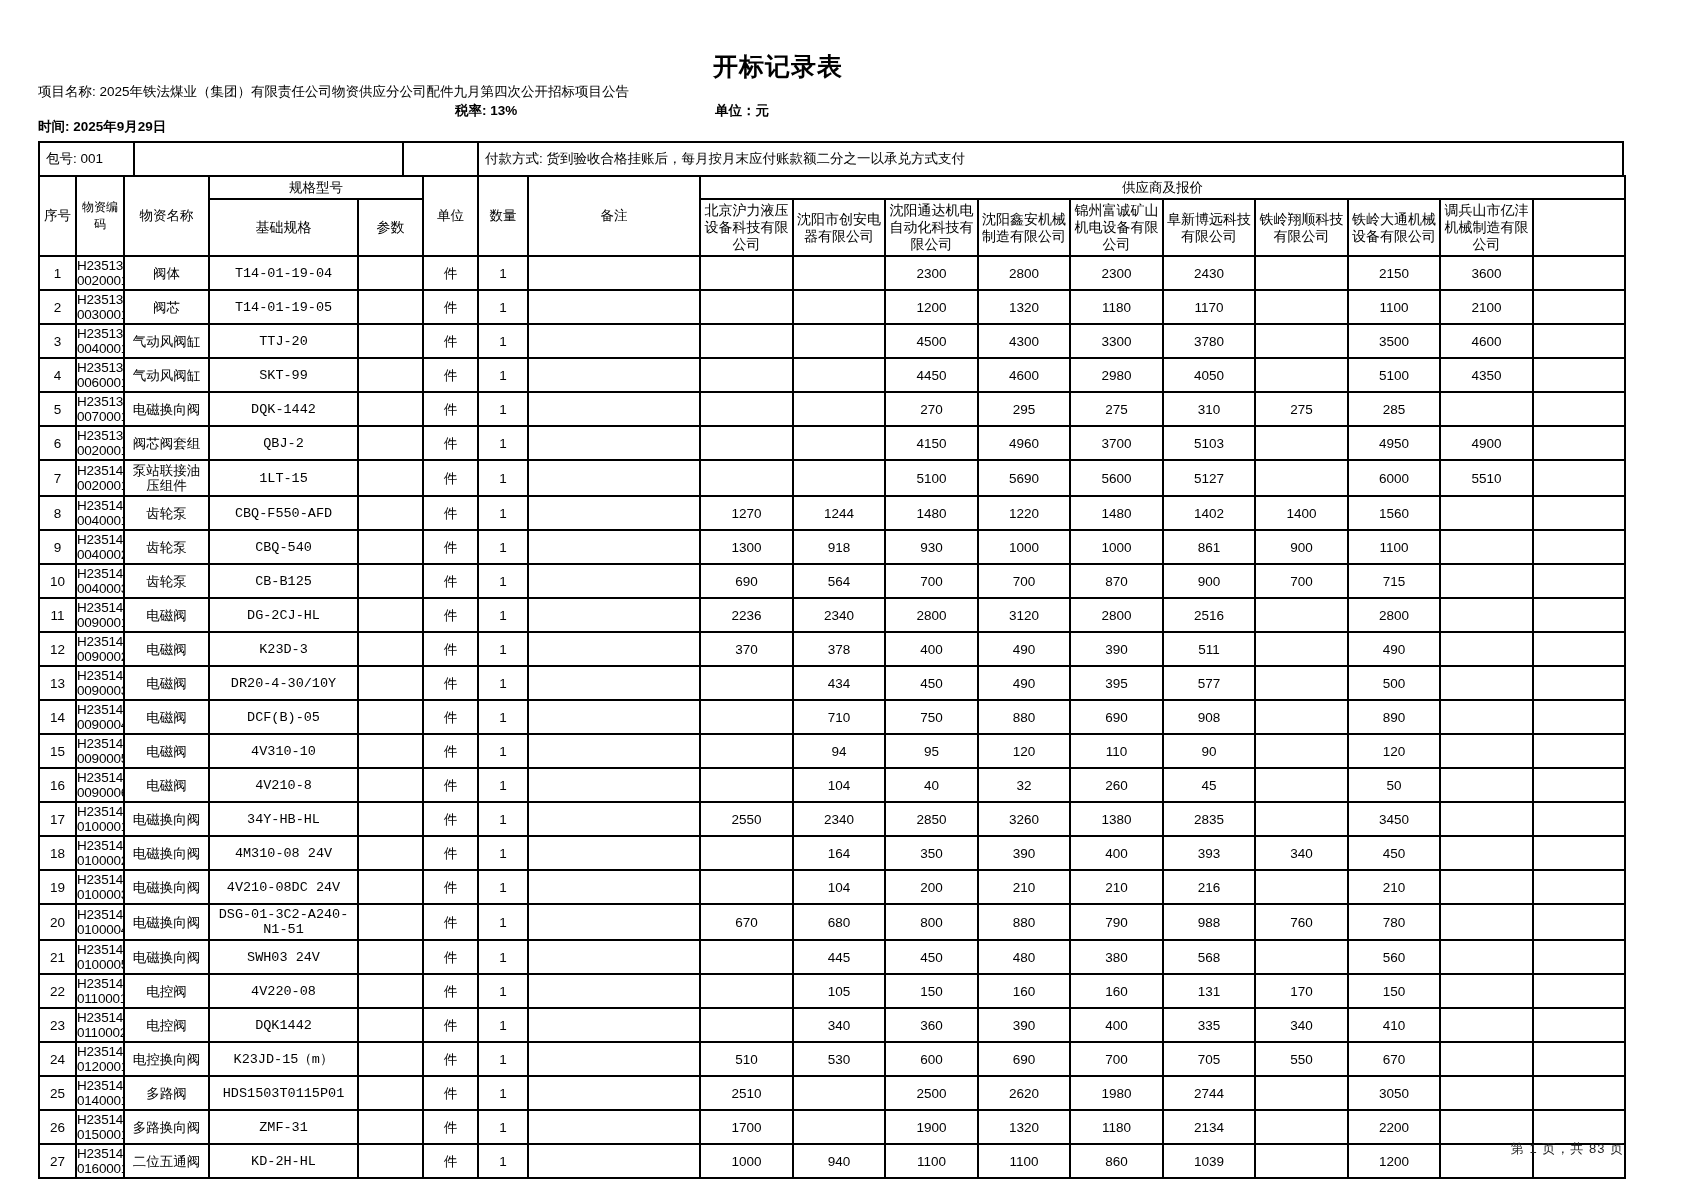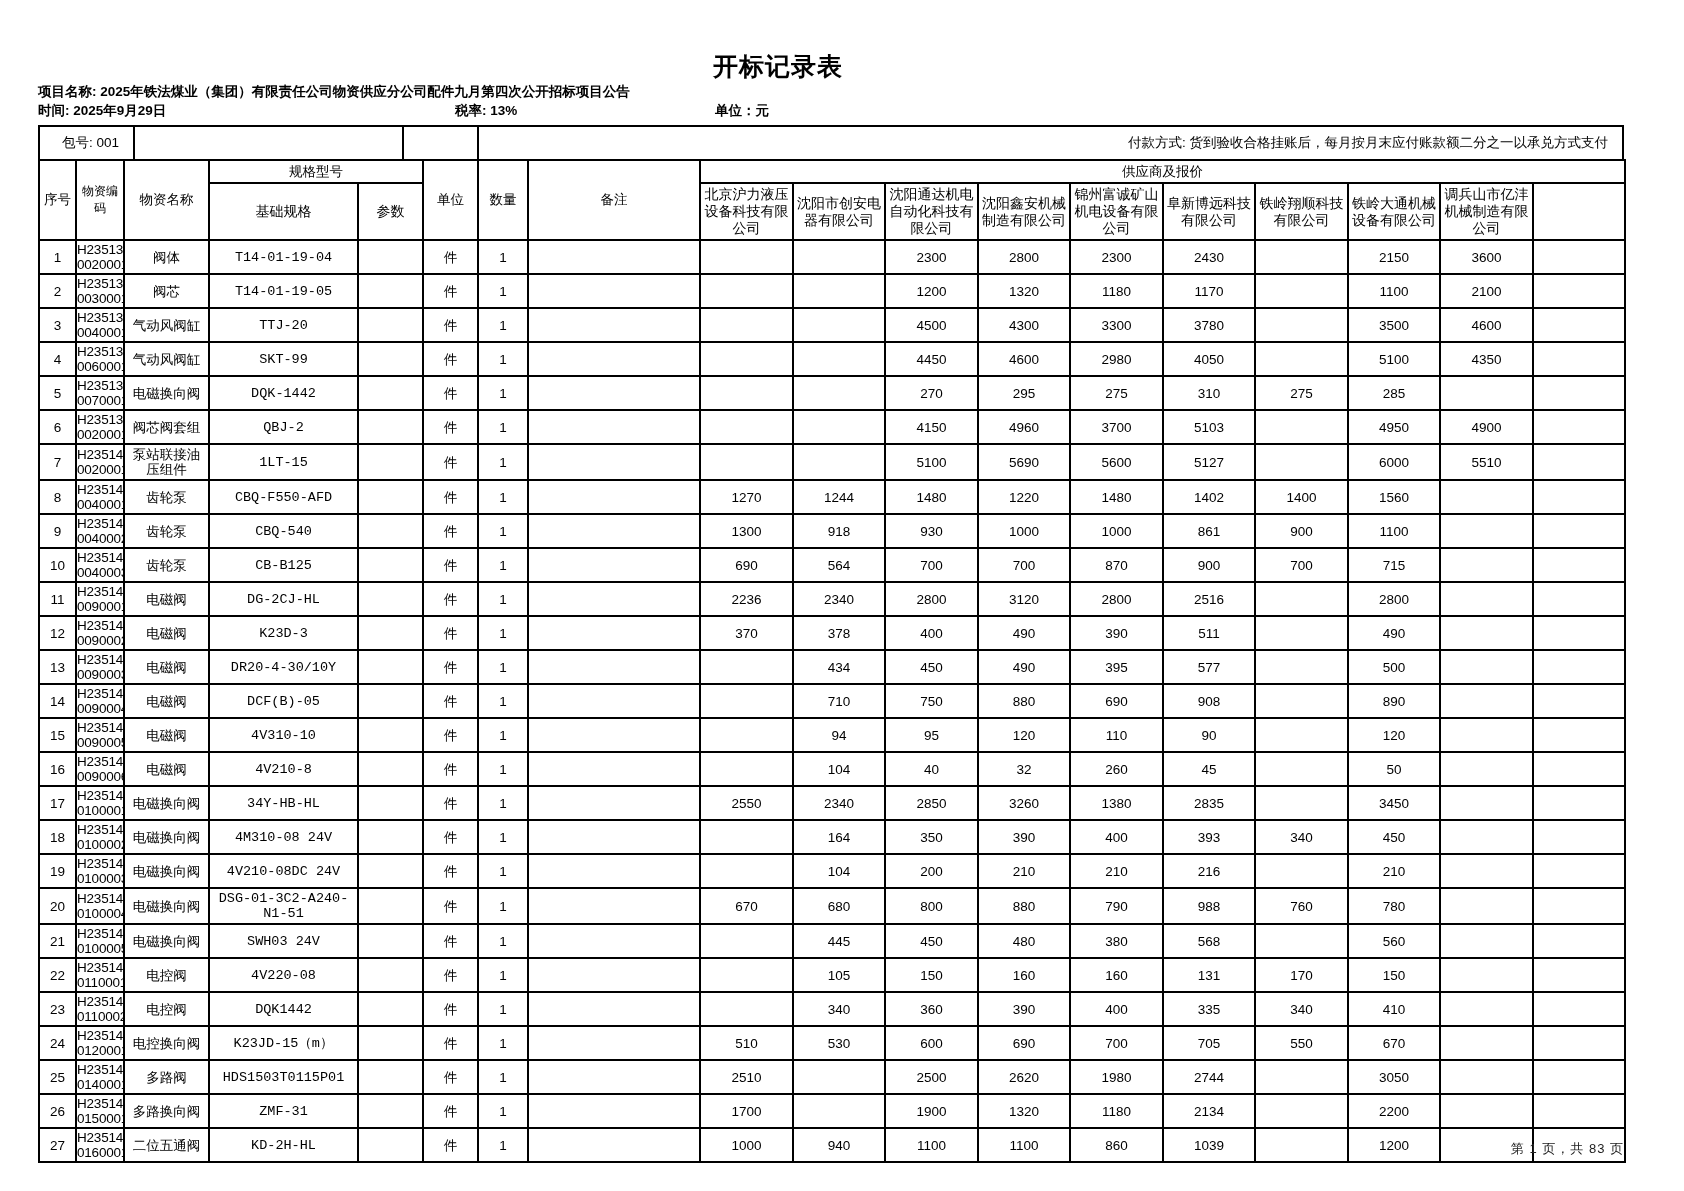--- a/index.html
+++ b/index.html
@@ -10,36 +10,36 @@
     color: #000;
     position: relative;
   }
   .page { position: relative; width: 1684px; height: 1191px; padding: 50px 58px 0 38px; }
 
   .doc-title {
     width: 1480px; text-align: center;
     font-size: 25px; font-weight: bold; letter-spacing: 1px;
   }
   .info-block { margin-bottom: 5px; }
-  .info-line { font-size: 13.5px; font-weight: bold; line-height: 18.5px; white-space: nowrap; }
+  .info-line { font-size: 13.5px; font-weight: normal; line-height: 18.5px; white-space: nowrap; }
   .meta-line { display: flex; font-size: 13.5px; font-weight: bold; line-height: 18.5px; }
-  .meta-time { width: 385px; }
+  .meta-time { width: 385px; margin-top: 16px; }
   .meta-tax  { width: 260px; margin-left: 32px; }
 
   table { border-collapse: collapse; table-layout: fixed; }
   td, th {
     border: 2px solid #000;
     text-align: center; vertical-align: middle;
     overflow: hidden;
     font-weight: normal;
   }
 
   
   .pkg-table { width: 1586px; }
-  .pkg-table td { height: 34px; font-size: 13.5px; text-align: right; padding: 0 14px; white-space: nowrap; }
+  .pkg-table td { height: 34px; font-size: 13.5px; text-align: left; padding: 0 6px; white-space: nowrap; }
 
   
   .main-table { width: 1586px; margin-top: -2px; }
   .hrow-a th { height: 23px; font-size: 13.5px; padding: 0 2px; border-radius: 6px; }
   .hrow-b th { height: 54px; font-size: 14px; line-height: 17px; padding: 2px 3px; }
   .main-table tbody td { height: 22px; font-size: 13.5px; line-height: 15px; padding: 2px 2px; }
 
   .c-code { font-size: 8px; line-height: 9px; letter-spacing: -0.2px; padding: 1px 0 !important; }
   .c-name { line-height: 16px; }
   .c-spec { line-height: 16px; font-family: Liberation Mono, monospace; }

